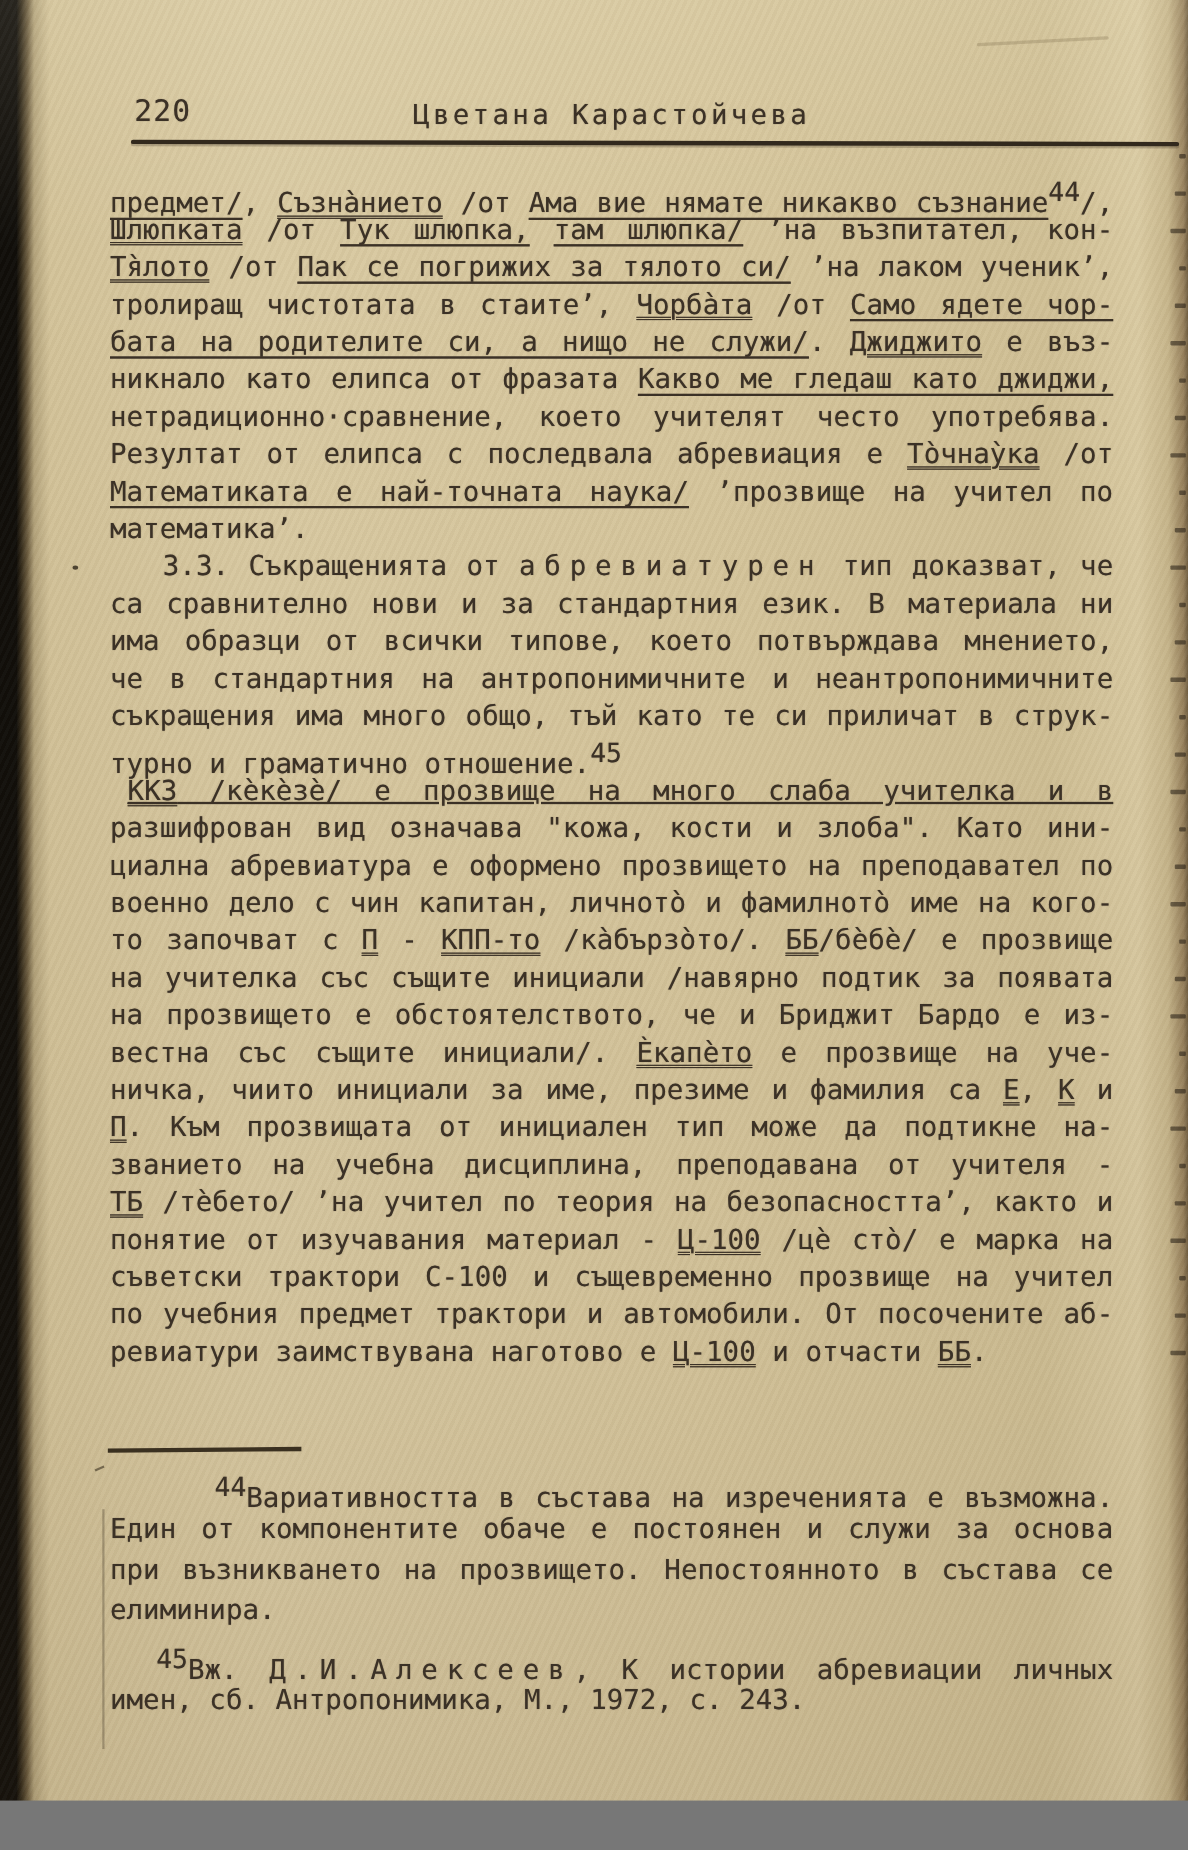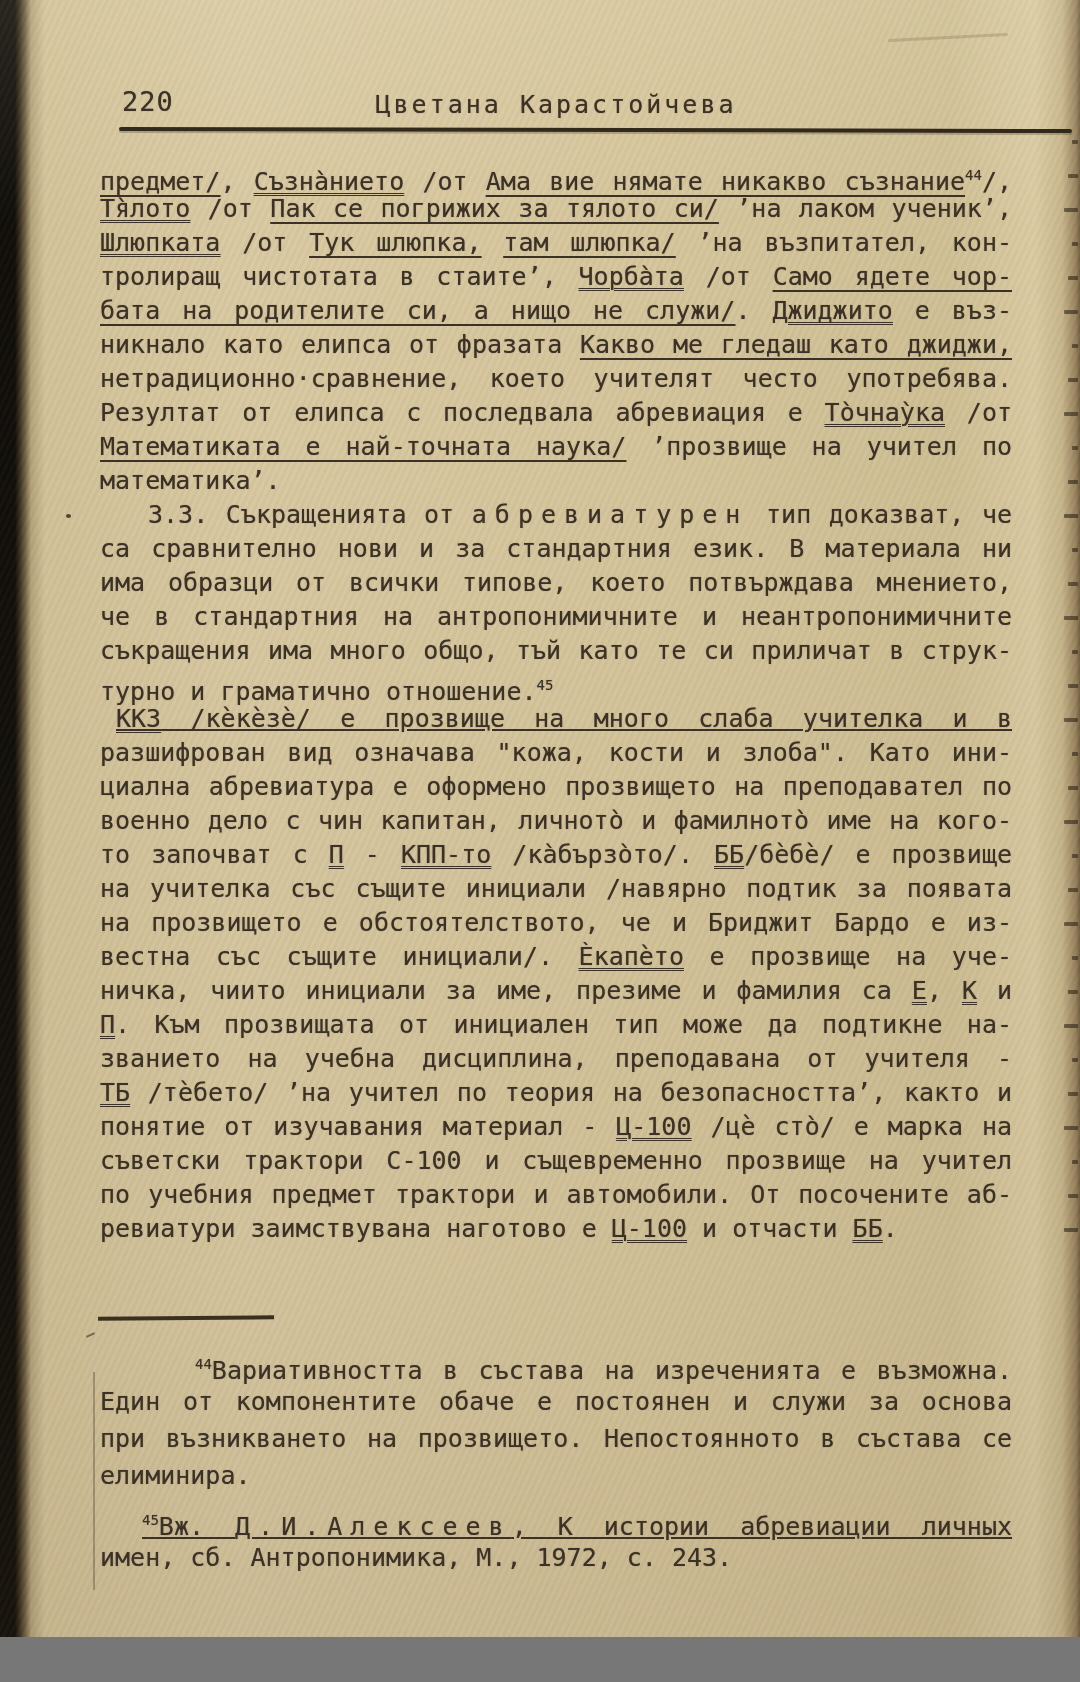--- a/index.html
+++ b/index.html
@@ -18,47 +18,47 @@
   .grain{position:absolute;inset:0;pointer-events:none;
     background:repeating-linear-gradient(115deg, rgba(120,100,60,0.04) 0 3px, rgba(255,245,215,0.04) 3px 6px);}
   .pagenum{position:absolute;left:122px;top:86px;font-size:27px;letter-spacing:1px;}
   .runhead{position:absolute;left:100px;top:90px;width:912px;text-align:center;font-size:25px;letter-spacing:3px;}
   .headrule{position:absolute;left:119px;top:128px;width:953px;height:4px;background:#32291d;transform:rotate(0.12deg);border-radius:2px;box-shadow:0 2px 0 rgba(50,41,29,0.25);}
   .bodytext{position:absolute;left:100px;top:158px;width:912px;font-size:25px;}
   .line{height:34px;line-height:34px;text-align:justify;text-align-last:justify;overflow:visible;}
   .nojust{text-align-last:left;}
   .u1{text-decoration:underline;text-decoration-thickness:2px;text-underline-offset:5px;}
   .u2{text-decoration:underline;text-decoration-style:double;text-decoration-thickness:1px;text-underline-offset:3px;}
-  .sup{font-size:14px;vertical-align:10px;letter-spacing:0;}
+  .sup{font-size:24px;vertical-align:10px;letter-spacing:0;}
   .ls{letter-spacing:8px;}
   .fnrule{position:absolute;left:98px;top:1316px;width:176px;height:4px;background:#3a3020;transform:rotate(-0.5deg);}
   .fnmark{position:absolute;left:86px;top:1334px;width:9px;height:2px;background:rgba(58,48,32,0.6);transform:rotate(-25deg);}
-  .fntext{position:absolute;left:100px;top:1334px;width:912px;font-size:25px;margin-top:12px;}
+  .fntext{position:absolute;left:100px;top:1334px;width:912px;font-size:25px;}
   .fntext .line{height:37px;line-height:37px;}
   .leftline{position:absolute;left:93px;top:1372px;width:2px;height:218px;background:rgba(50,40,25,0.30);}
   .speck{position:absolute;left:66px;top:514px;width:5px;height:4px;border-radius:50%;background:rgba(45,36,24,0.8);}
   .speck2{position:absolute;left:888px;top:36px;width:120px;height:3px;border-radius:2px;background:rgba(110,95,65,0.25);transform:rotate(-3deg);}
   .edgemarks{position:absolute;inset:0;pointer-events:none;}
   .tick{position:absolute;right:2px;height:4px;background:rgba(35,28,18,0.55);border-radius:1px;}
 </style>
 </head>
 <body>
 
 <div class="page">
   <div class="grain"></div>
   <div class="speck2"></div>
 
   <div class="pagenum">220</div>
   <div class="runhead">Цветана Карастойчева</div>
   <div class="headrule"></div>
 
   <div class="bodytext">
       <div class="line"><span class="u1">предмет/</span><span class="">, </span><span class="u2">Съзна̀нието</span><span class=""> /от </span><span class="u1">Ама вие нямате никакво съзнание</span><span class="sup">44</span><span class="">/,</span></div>
+      <div class="line"><span class="u2">Шлюпката</span><span class=""> /от </span><span class="u1">Тук шлюпка,</span><span class=""> </span><span class="u1">там шлюпка/</span><span class=""> ’на възпитател, кон-</span></div>
       <div class="line"><span class="u2">Тя̀лото</span><span class=""> /от </span><span class="u1">Пак се погрижих за тялото си/</span><span class=""> ’на лаком ученик’,</span></div>
-      <div class="line"><span class="u2">Шлюпката</span><span class=""> /от </span><span class="u1">Тук шлюпка,</span><span class=""> </span><span class="u1">там шлюпка/</span><span class=""> ’на възпитател, кон-</span></div>
       <div class="line"><span class="">тролиращ чистотата в стаите’, </span><span class="u2">Чорба̀та</span><span class=""> /от </span><span class="u1">Само ядете чор-</span></div>
       <div class="line"><span class="u1">бата на родителите си, а нищо не служи/</span><span class="">. </span><span class="u2">Джиджито</span><span class=""> е въз-</span></div>
       <div class="line"><span class="">никнало като елипса от фразата </span><span class="u1">Какво ме гледаш като джиджи,</span></div>
       <div class="line"><span class="">нетрадиционно·сравнение, което учителят често употребява.</span></div>
       <div class="line"><span class="">Резултат от елипса с последвала абревиация е </span><span class="u2">То̀чнау̀ка</span><span class=""> /от</span></div>
       <div class="line"><span class="u1">Математиката е най-точната наука/</span><span class=""> ’прозвище на учител по</span></div>
       <div class="line nojust"><span class="">математика’.</span></div>
       <div class="line" style="padding-left: 48px;"><span class="">3.3. Съкращенията от </span><span class="ls">абревиатурен</span><span class=""> тип доказват, че</span></div>
       <div class="line"><span class="">са сравнително нови и за стандартния език. В материала ни</span></div>
       <div class="line"><span class="">има образци от всички типове, което потвърждава мнението,</span></div>
@@ -83,21 +83,21 @@
       <div class="line nojust"><span class="">ревиатури заимствувана наготово е </span><span class="u2">Ц-100</span><span class=""> и отчасти </span><span class="u2">ББ</span><span class="">.</span></div>
     </div>
 
   <div class="fnrule"></div>
   <div class="fnmark"></div>
   <div class="fntext">
       <div class="line" style="padding-left: 95px;"><span class="sup">44</span><span class="">Вариативността в състава на изреченията е възможна.</span></div>
       <div class="line"><span class="">Един от компонентите обаче е постоянен и служи за основа</span></div>
       <div class="line"><span class="">при възникването на прозвището. Непостоянното в състава се</span></div>
       <div class="line nojust"><span class="">елиминира.</span></div>
-      <div class="line" style="padding-left: 42px; margin-top: 8px; text-decoration: underline;"><span class="sup">45</span><span class="">Вж. </span><span class="ls">Д.И.Алексеев</span><span class="">, К истории абревиации личных</span></div>
+      <div class="line" style="padding-left: 42px; margin-top: 8px;"><span class="sup">45</span><span class="">Вж. </span><span class="ls">Д.И.Алексеев</span><span class="">, К истории абревиации личных</span></div>
       <div class="line nojust"><span class="">имен, сб. Антропонимика, М., 1972, с. 243.</span></div>
     </div>
 
   <div class="leftline"></div>
   <div class="speck"></div>
   <div class="edgemarks">
       <div class="tick" style="top: 140px; width: 6px;"></div>
       <div class="tick" style="top: 174px; width: 10px;"></div>
       <div class="tick" style="top: 208px; width: 14px;"></div>
       <div class="tick" style="top: 242px; width: 6px;"></div>

